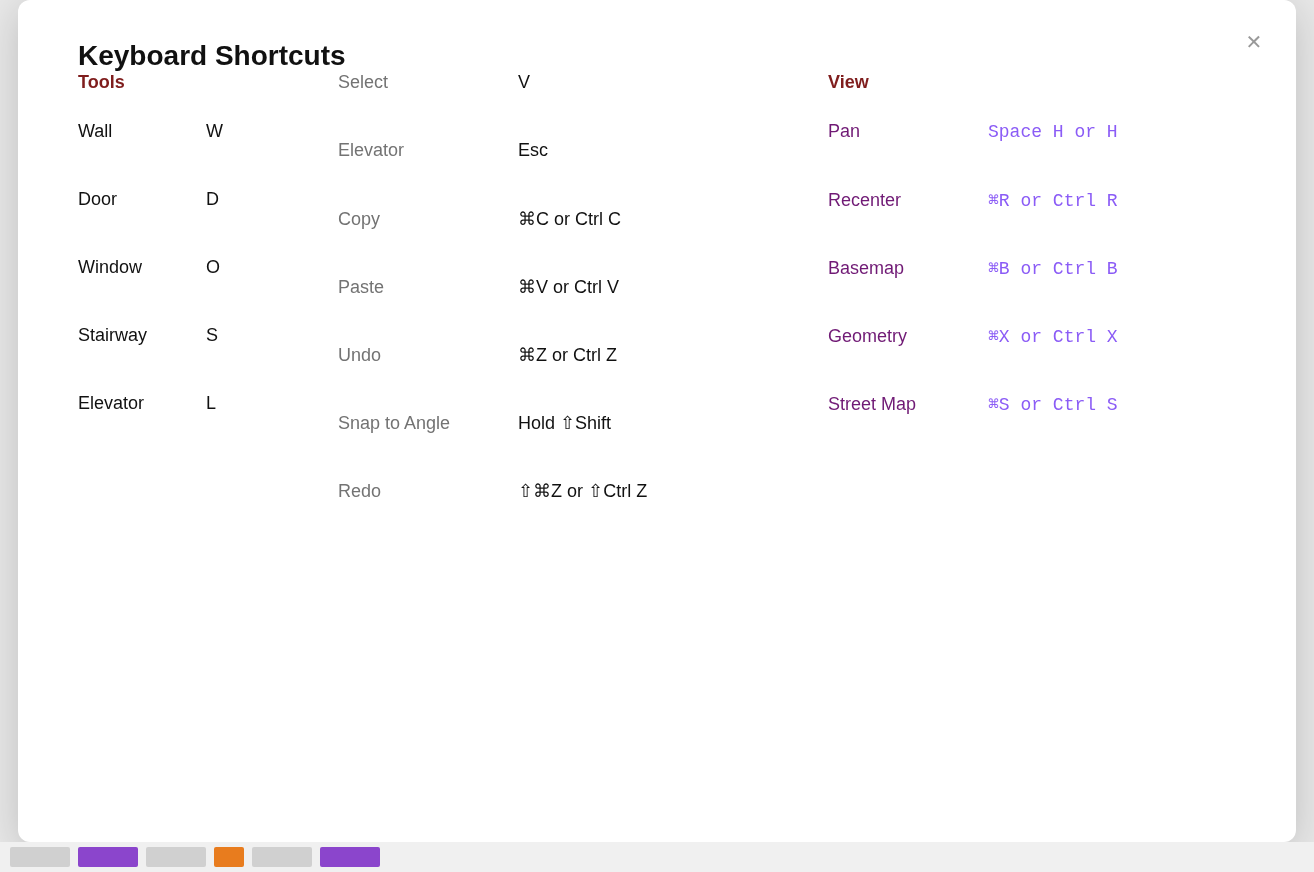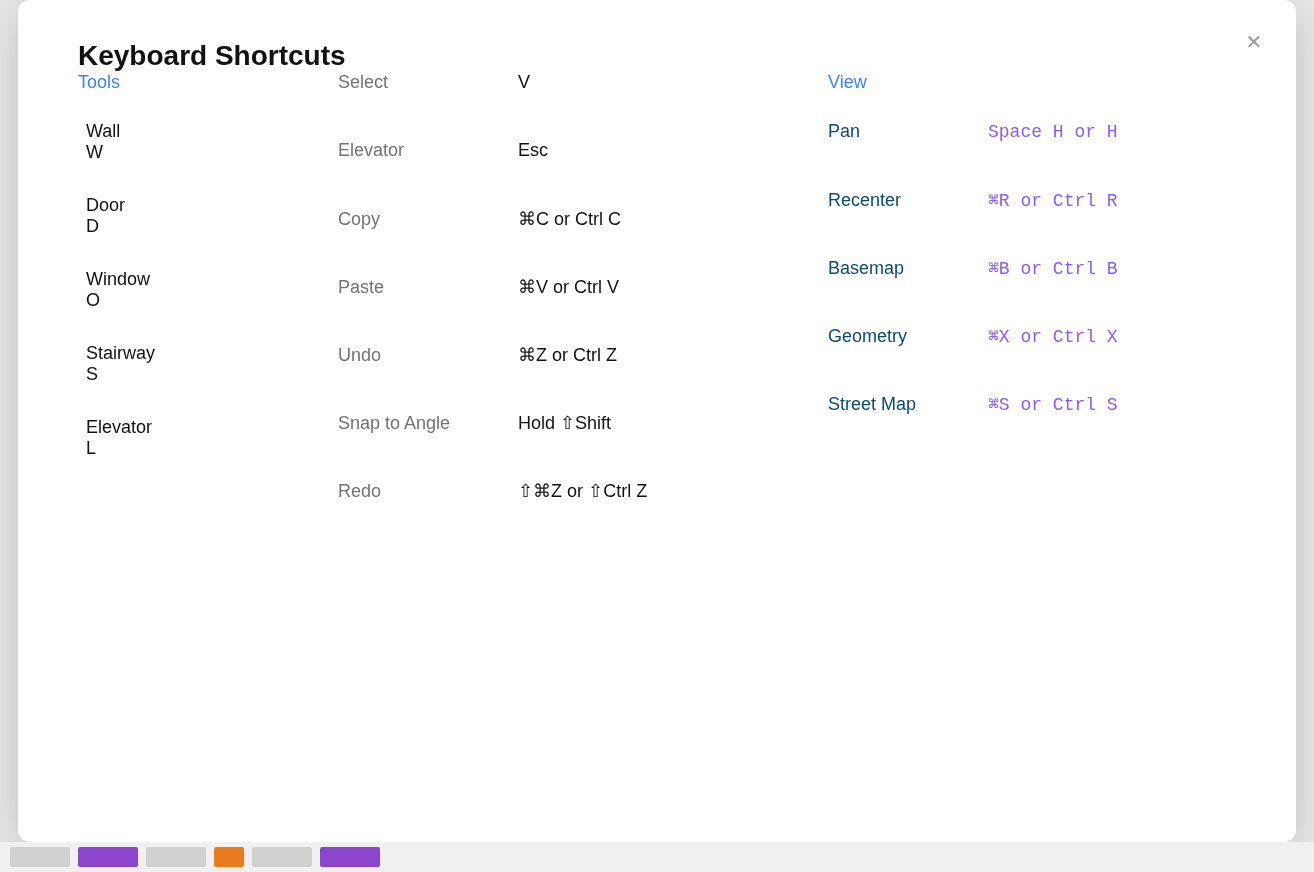--- a/index.html
+++ b/index.html
@@ -69,31 +69,30 @@
       width: 100%;
     }
 
     .column {
       display: flex;
       flex-direction: column;
     }
 
     .column-header {
       font-size: 18px;
-      font-weight: 400;
-      color: #3b82f6;
+      font-weight: 700;
+      color: #7f1d1d;
       margin-bottom: 28px;
     }
 
     .shortcut-row {
       display: flex;
       align-items: baseline;
       margin-bottom: 32px;
       min-height: 36px;
-      flex-direction: column;
     }
 
     .shortcut-name {
       font-size: 18px;
       color: #111;
       min-width: 120px;
     }
 
     .shortcut-key {
       font-size: 18px;
@@ -121,21 +120,21 @@
 
     .view-shortcut-row {
       display: flex;
       align-items: baseline;
       margin-bottom: 32px;
       min-height: 36px;
     }
 
     .view-name {
       font-size: 18px;
-      color: #0c4a6e;
+      color: #701a75;
       min-width: 160px;
     }
 
     .view-key {
       font-size: 18px;
       color: #8b5cf6;
       font-family: Liberation Mono, monospace;
     }
 
     

